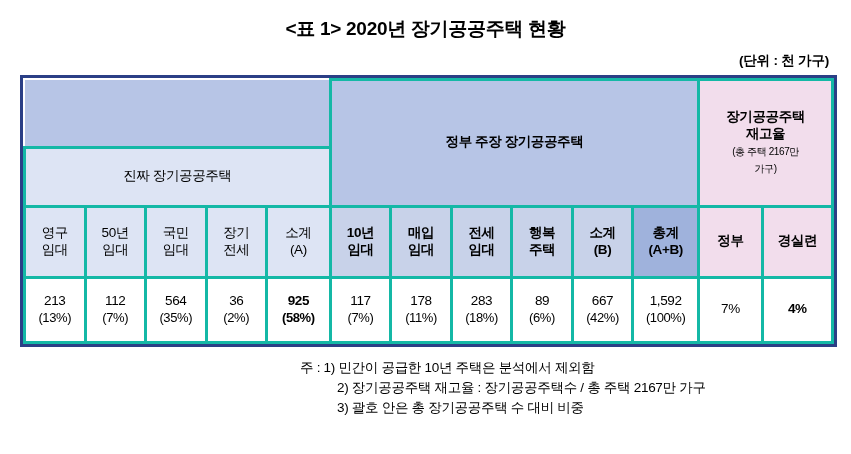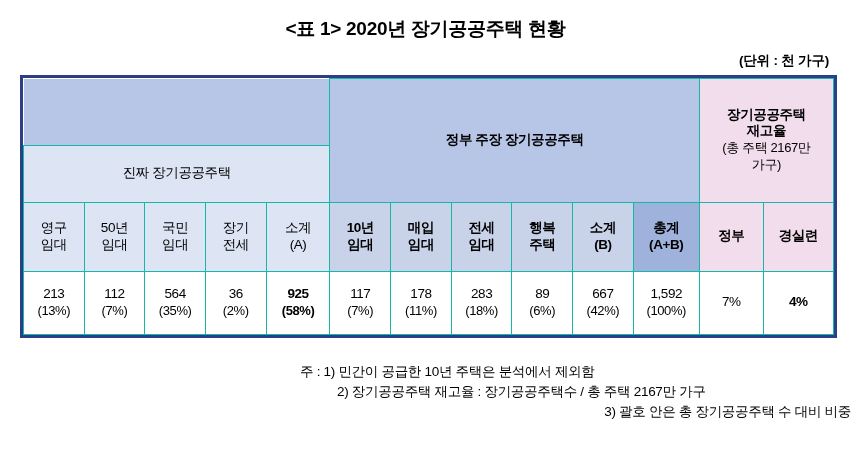--- a/index.html
+++ b/index.html
@@ -40,21 +40,21 @@
   }
   .table-wrap {
     margin: 0 20px;
   }
   table.main {
     border-collapse: collapse;
     width: 811px;
     table-layout: fixed;
   }
   table.main td {
-    border: 1px solid #14b8a6;
+    border: 3px solid #14b8a6;
     text-align: center;
     vertical-align: middle;
     font-size: 13.5px;
     letter-spacing: -0.4px;
     padding: 2px 1px;
     line-height: 1.25;
   }
   
   .table-wrap {
     border: 3px solid #2b3f86;
@@ -71,21 +71,21 @@
     font-weight: bold;
     font-size: 14.5px;
   }
   .hdr-stock {
     background: #f2ddec;
     font-weight: bold;
     font-size: 13px;
     line-height: 1.35;
   }
   .hdr-stock .sub {
-    font-size: 13px;
+    font-size: 10px;
     font-weight: normal;
   }
   .col-real {
     background: #dde4f4;
     font-weight: normal;
     font-size: 14px;
   }
   .col-gov {
     background: #c8d2e9;
     font-weight: bold;
@@ -112,21 +112,21 @@
   }
   .bold-cell {
     font-weight: bold;
   }
   .empty-corner {
     background: #b7c5e6;
     border-left: none !important;
     border-top: none !important;
   }
   .notes {
-    margin-top: 20px;
+    margin-top: 7px;
     padding-left: 300px;
     font-size: 13.5px;
     letter-spacing: -0.3px;
     line-height: 1.5;
   }
   .notes div {
     white-space: nowrap;
   }
 </style>
 </head>
@@ -269,16 +269,16 @@
           <td class="data-cell">7%</td>
           <td class="data-cell bold-cell">4%</td>
         </tr>
       </tbody>
     </table>
   </div>
 
   <div class="notes">
     <div>주 : 1) 민간이 공급한 10년 주택은 분석에서 제외함</div>
     <div style="padding-left:37px;">2) 장기공공주택 재고율 : 장기공공주택수 / 총 주택 2167만 가구</div>
-    <div style="padding-left:37px;text-align:right;">3) 괄호 안은 총 장기공공주택 수 대비 비중</div>
+    <div style="padding-left:37px;">3) 괄호 안은 총 장기공공주택 수 대비 비중</div>
   </div>
 
 </div>
 
 </body></html>

